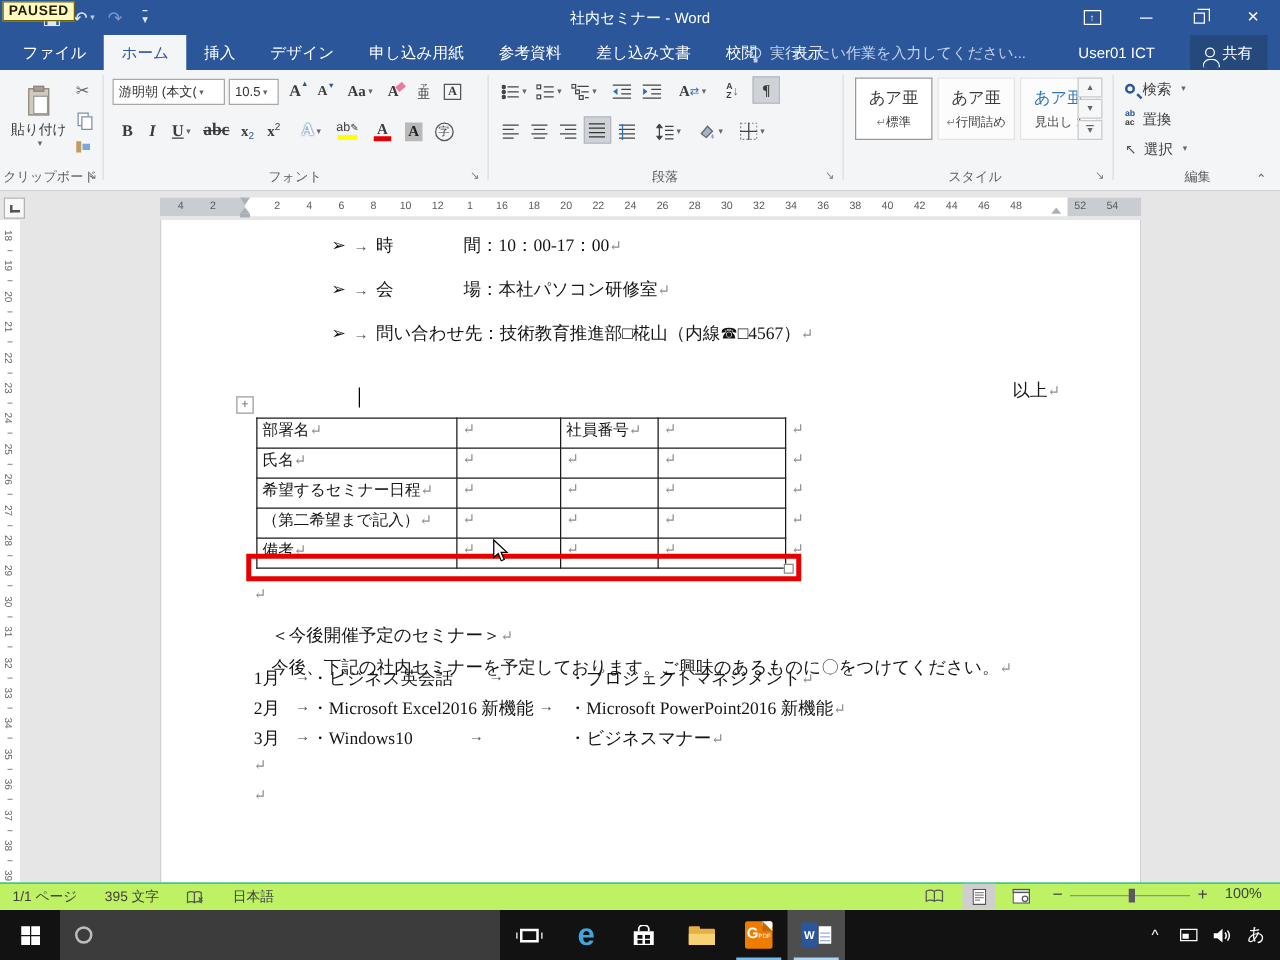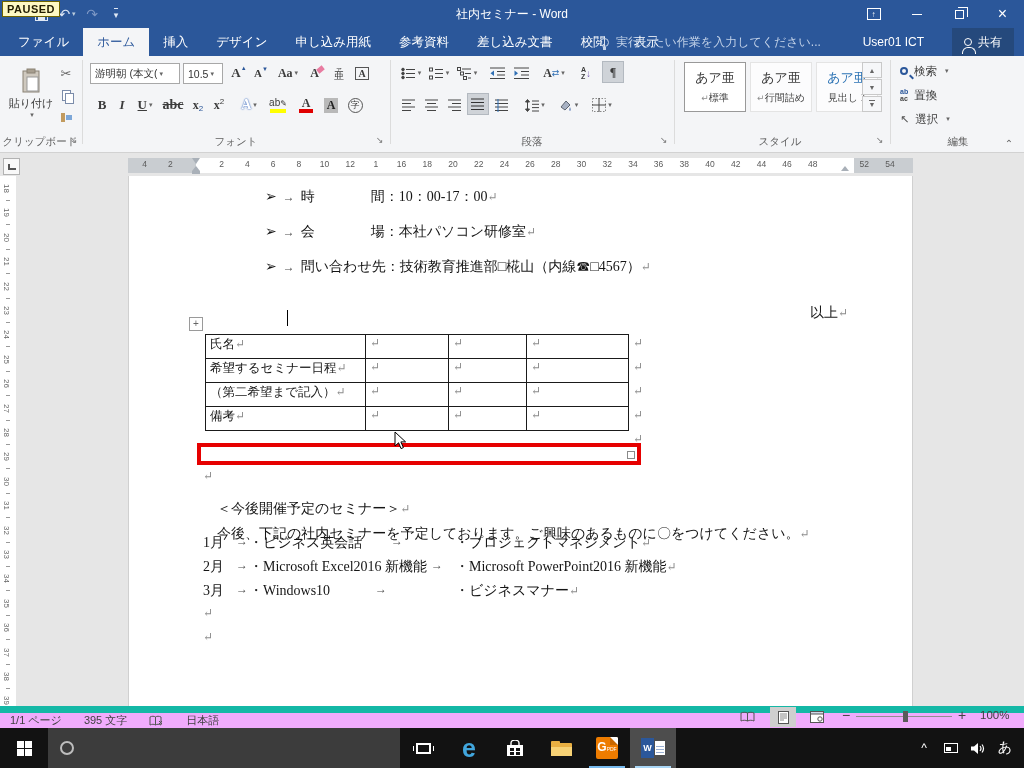--- a/index.html
+++ b/index.html
@@ -68,21 +68,21 @@
 #seminar-table{position:absolute;left:205px;top:334px;border-collapse:collapse;table-layout:fixed}
 #seminar-table td{border:1px solid #1a1a1a;height:24px;vertical-align:top;padding:1px 4px;
   font-family:"Liberation Serif","DejaVu Serif",serif;font-size:12.5px;color:#151515;overflow:hidden;white-space:nowrap}
 #red-box{left:197px;top:443px;width:444px;height:22px;border:4px solid #e60000;z-index:40}
 #tbl-handle{left:189px;top:317px;width:14px;height:14px;border:1px solid #9a9a9a;background:#fff;
   color:#666;font-size:10px;line-height:12px;text-align:center;z-index:5}
 #caret{left:287px;top:310px;width:1px;height:16px;background:#000}
 #resize-handle{left:627px;top:451px;width:8px;height:8px;background:#fff;border:1px solid #8a8a8a;z-index:45}
 #mouse{left:394px;top:431px;z-index:60}
 
-#statusbar{left:0;top:706px;width:1024px;height:22px;background:#f0abfc;border-top:7px solid #14b8a6;
+#statusbar{left:0;top:706px;width:1024px;height:22px;background:#bef264;border-top:1px solid #14b8a6;
   font-size:11px;color:#3f3f3f;display:flex;align-items:center}
 #sb-left{display:flex;gap:22px;padding-left:10px;align-items:center}
 .viewbtn{position:absolute;top:707px;width:26px;height:20px;display:flex;align-items:center;justify-content:center}
 .viewbtn.pressed{background:#cfcfcf;border:none}
 #zoom-track{left:856px;top:716px;width:96px;height:1px;background:#8f8f8f}
 #zoom-thumb{left:903px;top:711px;width:5px;height:11px;background:#5a5a5a}
 .zbtn{position:absolute;top:707px;font-size:14px;color:#444}
 
 #taskbar{left:0;top:728px;width:1024px;height:40px;background:#121212;color:#fff}
 .tslot{position:absolute;top:0;width:46px;height:40px;display:flex;align-items:center;justify-content:center}
@@ -569,20 +569,26 @@
 
   <table id="seminar-table">
       <colgroup>
         <col style="width: 160px;">
         <col style="width: 83px;">
         <col style="width: 78px;">
         <col style="width: 102px;">
       </colgroup>
       <tbody>
         <tr>
+          <td><span>部署名</span><span class="mark">↵</span></td>
+          <td><span class="mark">↵</span></td>
+          <td><span>社員番号</span><span class="mark">↵</span></td>
+          <td><span class="mark">↵</span></td>
+        </tr>
+        <tr>
           <td><span>氏名</span><span class="mark">↵</span></td>
           <td><span class="mark">↵</span></td>
           <td><span class="mark">↵</span></td>
           <td><span class="mark">↵</span></td>
         </tr>
         <tr>
           <td><span>希望するセミナー日程</span><span class="mark">↵</span></td>
           <td><span class="mark">↵</span></td>
           <td><span class="mark">↵</span></td>
           <td><span class="mark">↵</span></td>

